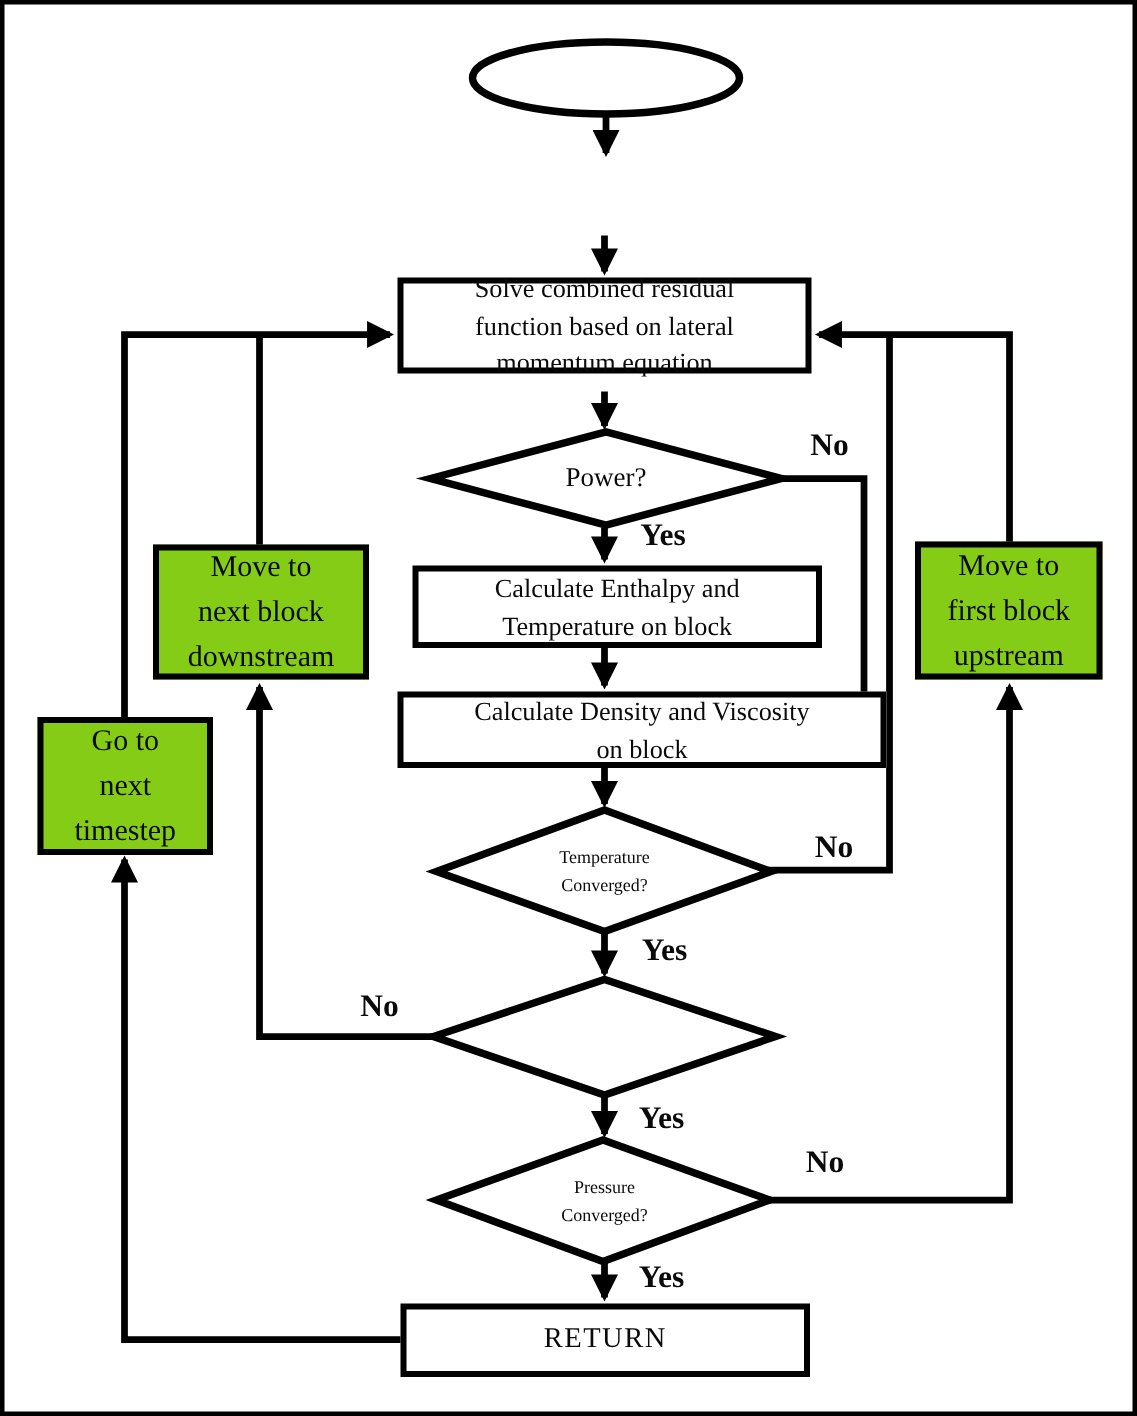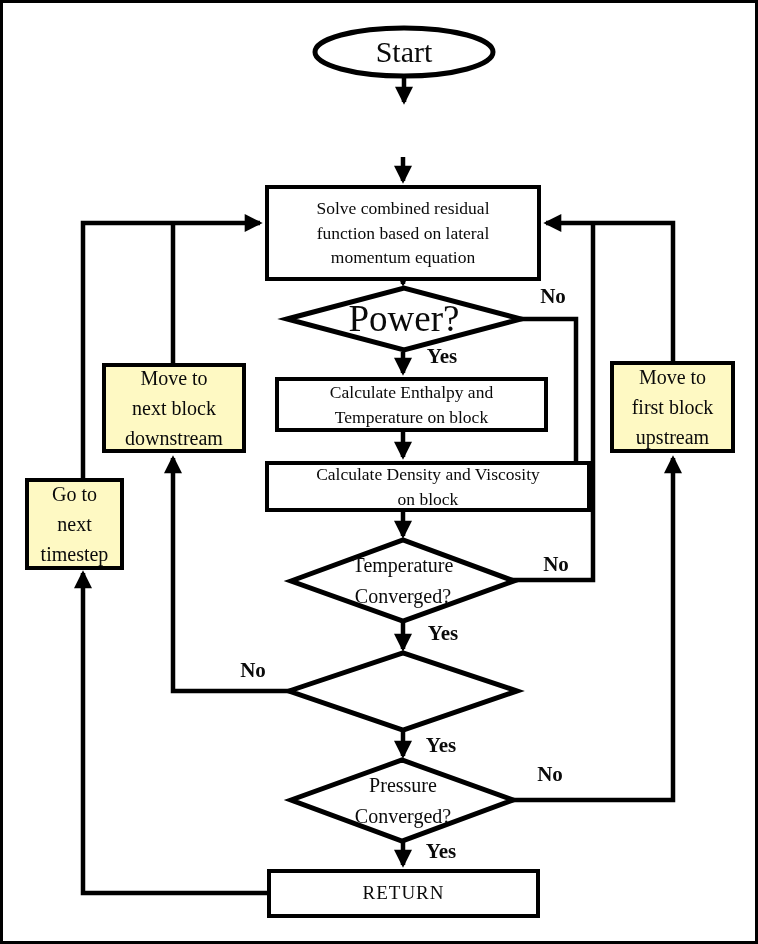--- a/index.html
+++ b/index.html
@@ -33,30 +33,30 @@
   }
 
   .box {
     border: 4px solid #000000;
     background: #ffffff;
     font-size: 17.5px;
   }
 
   .side-box {
     border: 4px solid #000000;
-    background: #fef9c3;
+    background: #84cc16;
     font-size: 20px;
     line-height: 1.5;
   }
 
   .oval-label { font-size: 30px; }
 
   .diamond-label { background: transparent; }
-  .diamond-label.big { font-size: 37px; }
-  .diamond-label.small { font-size: 20px; line-height: 1.55; }
+  .diamond-label.big { font-size: 18px; }
+  .diamond-label.small { font-size: 12px; line-height: 1.55; }
 
   .return-label { font-size: 19px; letter-spacing: 1px; }
 
   .edge-label {
     position: absolute;
     width: 54px;
     height: 24px;
     display: flex;
     align-items: center;
     justify-content: center;
@@ -111,24 +111,23 @@
     </g>
 
     <g fill="#ffffff" stroke="#000000" stroke-width="5" stroke-linejoin="miter">
       <polygon points="284,316 401,285 518,316 401,347"></polygon>
       <polygon points="288,578 400,537 511,578 400,618"></polygon>
       <polygon points="286,688 400,650 514,688 400,727"></polygon>
       <polygon points="288,797 399,757 510,797 399,838"></polygon>
     </g>
   </svg>
 
-  <div class="node oval-label" style="left:312px; top:26px; width:178px; height:46px;">Start</div>
 
 
-  <div class="node box" style="left:262px; top:182px; width:276px; height:96px;">Solve combined residual
+  <div class="node box" style="left:262px; top:182px; width:276px; height:64px;">Solve combined residual
 function based on lateral
 momentum equation</div>
 
   <div class="node diamond-label big" style="left:301px; top:289px; width:200px; height:54px;">Power?</div>
 
   <div class="node box" style="left:272px; top:374px; width:273px; height:55px;">Calculate Enthalpy and
 Temperature on block</div>
 
   <div class="node box" style="left:262px; top:458px; width:326px; height:51px;">Calculate Density and Viscosity
 on block</div>
@@ -139,21 +138,21 @@
 
   <div class="node diamond-label small" style="left:300px; top:770px; width:200px; height:56px;">Pressure
 Converged?</div>
 
   <div class="node box return-label" style="left:264px; top:866px; width:273px; height:49px;">RETURN</div>
 
   <div class="node side-box" style="left:99px; top:360px; width:144px; height:90px;">Move to
 next block
 downstream</div>
 
-  <div class="node side-box" style="left:22px; top:475px; width:99px; height:92px;">Go to
+  <div class="node side-box" style="left:22px; top:475px; width:117px; height:92px;">Go to
 next
 timestep</div>
 
   <div class="node side-box" style="left:607px; top:358px; width:125px; height:92px;">Move to
 first block
 upstream</div>
 
   <div class="edge-label" style="left:523px; top:281px;">No</div>
   <div class="edge-label" style="left:412px; top:341px;">Yes</div>
 

